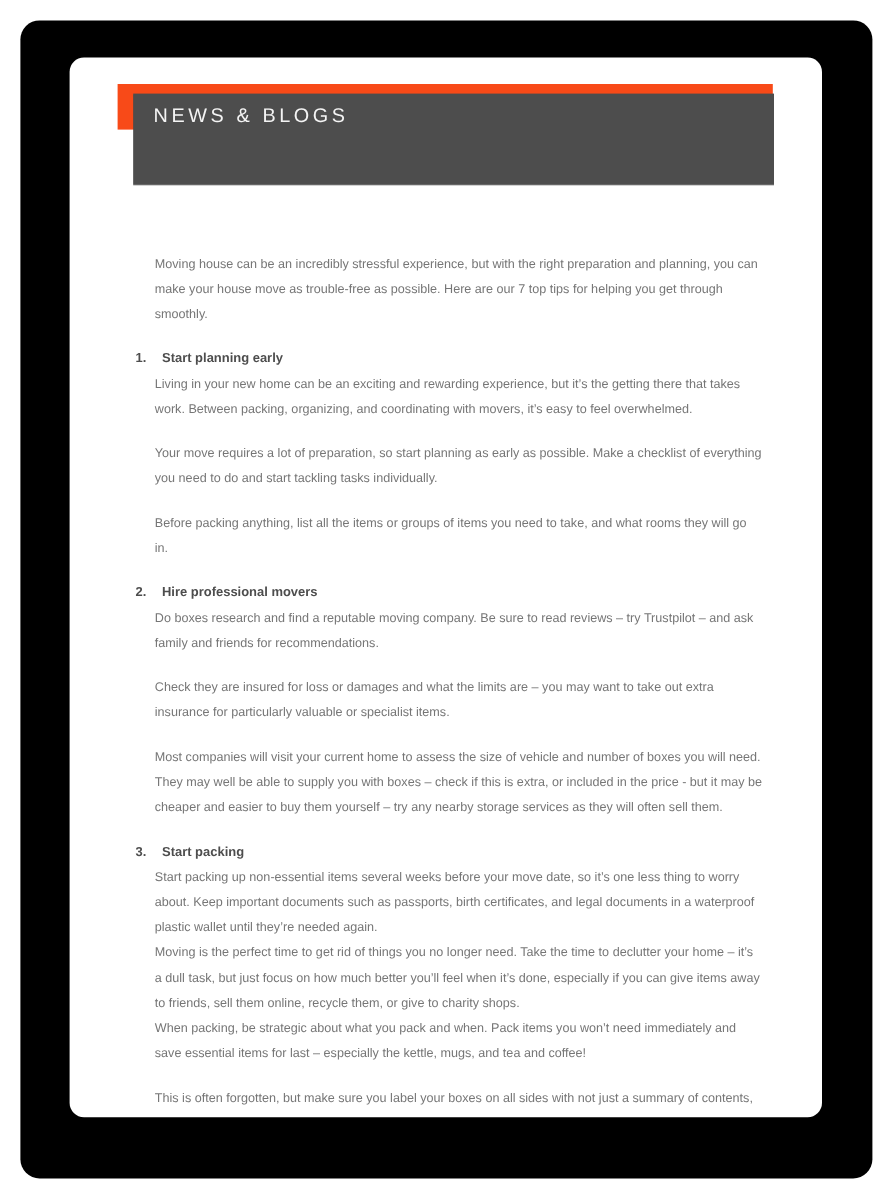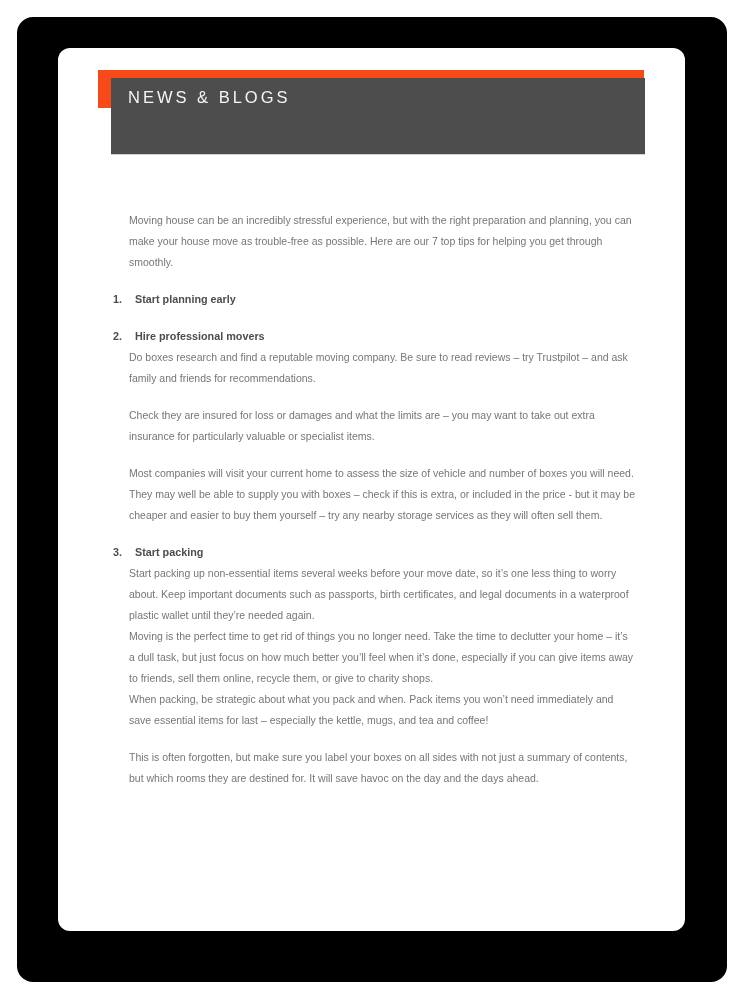--- a/index.html
+++ b/index.html
@@ -111,20 +111,23 @@
     </div>
 
     <div class="content">
 
       <p>Moving house can be an incredibly stressful experience, but with the right preparation and planning, you can make your house move as trouble-free as possible. Here are our 7 top tips for helping you get through smoothly.</p>
 
       <div class="section-heading">
         <span class="num">1.</span>
         <span class="ttl">Start planning early</span>
       </div>
+      <p>Living in your new home can be an exciting and rewarding experience, but it’s the getting there that takes work. Between packing, organizing, and coordinating with movers, it’s easy to feel overwhelmed.</p>
+      <p>Your move requires a lot of preparation, so start planning as early as possible. Make a checklist of everything you need to do and start tackling tasks individually.</p>
+      <p>Before packing anything, list all the items or groups of items you need to take, and what rooms they will go in.</p>
 
       <div class="section-heading">
         <span class="num">2.</span>
         <span class="ttl">Hire professional movers</span>
       </div>
       <p>Do boxes research and find a reputable moving company. Be sure to read reviews – try Trustpilot – and ask family and friends for recommendations.</p>
       <p>Check they are insured for loss or damages and what the limits are – you may want to take out extra insurance for particularly valuable or specialist items.</p>
       <p>Most companies will visit your current home to assess the size of vehicle and number of boxes you will need. They may well be able to supply you with boxes – check if this is extra, or included in the price - but it may be cheaper and easier to buy them yourself – try any nearby storage services as they will often sell them.</p>
 
       <div class="section-heading">

